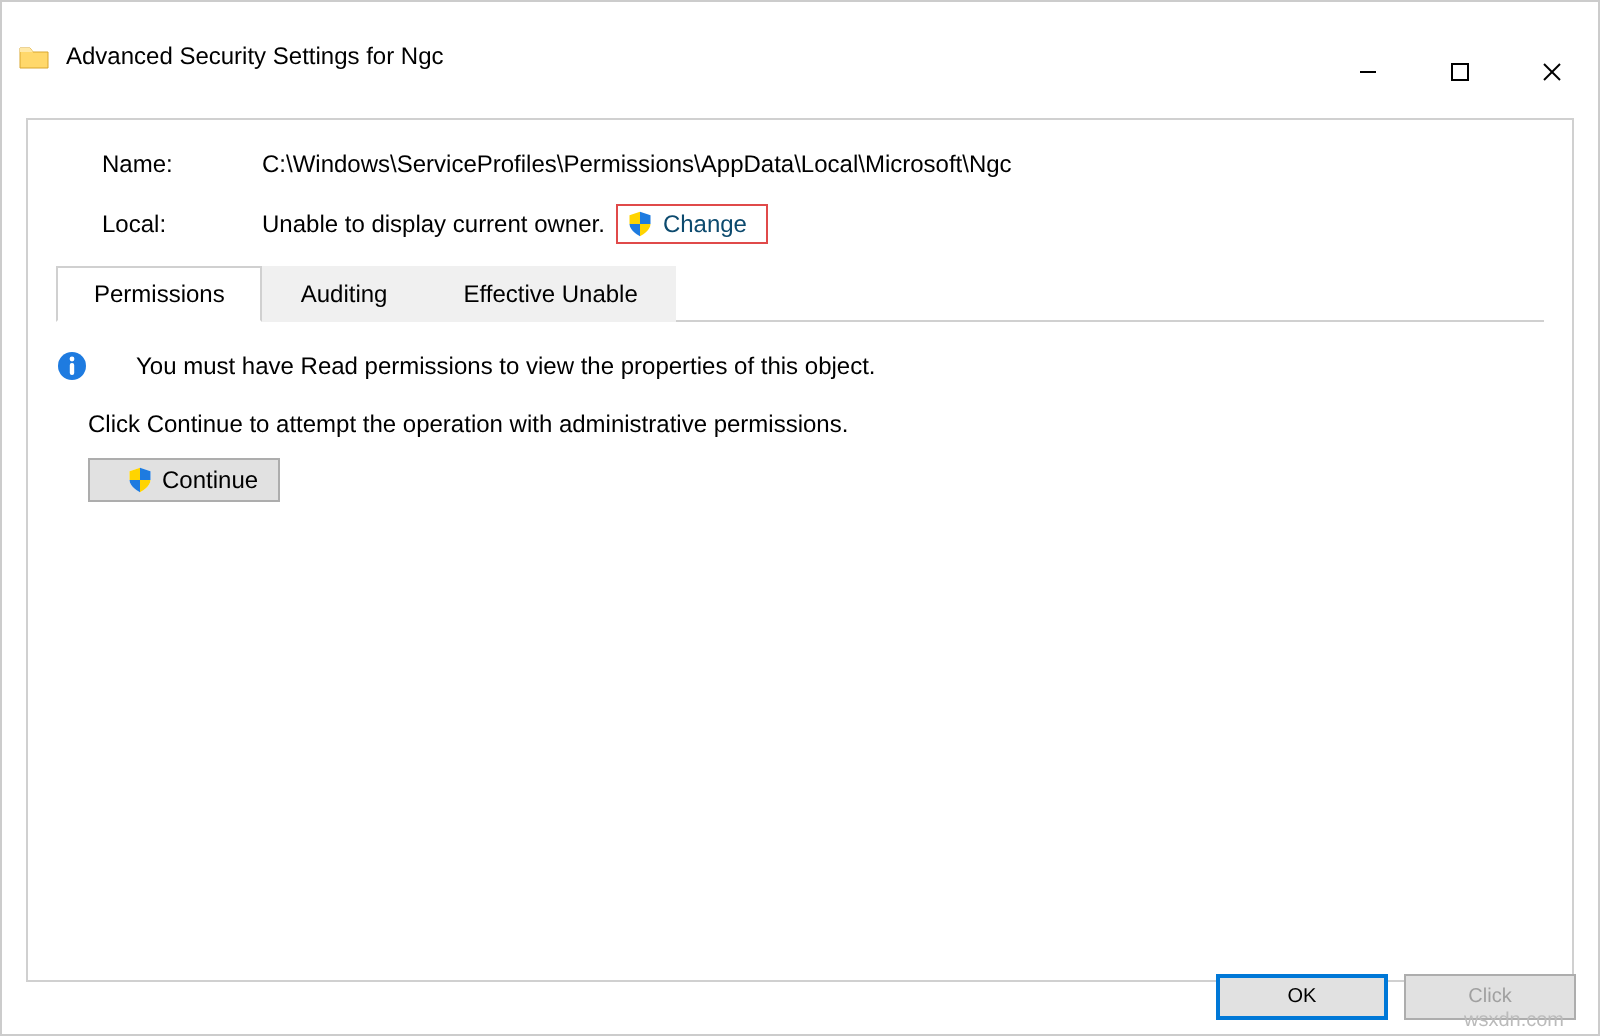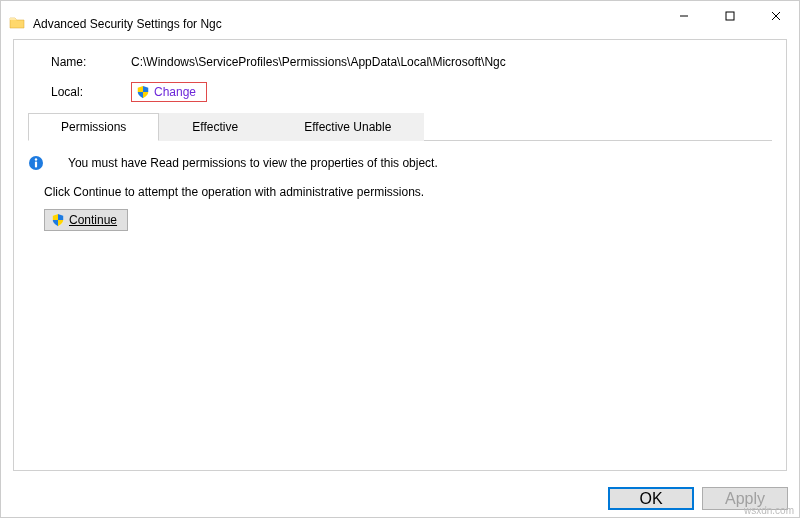--- a/index.html
+++ b/index.html
@@ -9,24 +9,25 @@
       font-size: 12px;
       background: #fff;
       color: #000;
       width: 800px;
       height: 518px;
       overflow: hidden;
       border: 1px solid #ccc;
     }
     .titlebar {
       display: flex;
-      align-items: flex-end;
+      align-items: flex-start;
       height: 30px;
       padding: 0 0 0 8px;
       background: #fff;
+      margin-top: 20px;
     }
     .titlebar .folder-icon {
       width: 16px; height: 16px;
       margin-right: 8px;
     }
     .titlebar .title {
       flex: 1;
       font-size: 12px;
     }
     .win-controls {
@@ -61,33 +62,33 @@
     }
     .field-value {
       display: flex;
       align-items: center;
       gap: 6px;
     }
     .change-link {
       display: inline-flex;
       align-items: center;
       gap: 4px;
-      color: #6d28d9;
+      color: #0c4a6e;
       border: 1px solid #e04a4a;
       padding: 2px 10px 2px 4px;
       cursor: pointer;
     }
     .change-link .shield { width: 14px; height: 14px; }
     .tabs {
       display: flex;
       border-bottom: 1px solid #d0d0d0;
       margin-top: 4px;
     }
     .tab {
-      padding: 6px 32px;
+      padding: 6px 18px;
       font-size: 12px;
       cursor: default;
       background: #f0f0f0;
       border: 1px solid transparent;
       position: relative;
       top: 1px;
       text-align: right;
     }
     .tab.active {
       background: #fff;
@@ -110,55 +111,54 @@
     .indent-text {
       margin-left: 16px;
       margin-bottom: 10px;
     }
     .continue-btn {
       display: inline-flex;
       align-items: center;
       gap: 4px;
       background: #e1e1e1;
       border: 1px solid #adadad;
-      padding: 3px 10px 3px 6px;
+      padding: 3px 10px 3px 18px;
       margin-left: 16px;
       cursor: default;
       font-size: 12px;
-      text-decoration: underline;
     }
     .continue-btn .shield { width: 14px; height: 14px; }
     .dialog-buttons {
       position: absolute;
       bottom: 8px;
       right: 12px;
       display: flex;
       gap: 8px;
     }
     .dlg-btn {
       width: 86px;
       height: 23px;
       background: #e1e1e1;
       border: 1px solid #adadad;
-      font-size: 16px;
+      font-size: 10px;
       display: flex;
       align-items: center;
       justify-content: center;
       cursor: default;
     }
     .dlg-btn.default {
       border: 1px solid #0078d7;
       box-shadow: inset 0 0 0 1px #0078d7;
     }
     .dlg-btn.disabled {
       color: #a0a0a0;
     }
     .watermark {
       position: absolute;
-      right: 6px;
+      right: 18px;
       bottom: 2px;
       font-size: 10px;
       color: #bbb;
       margin-top: 32px;
     }
   </style>
 </head>
 <body>
 
 <div class="titlebar">
@@ -190,36 +190,37 @@
 <div class="content-wrapper">
 
   <div class="field-row">
     <div class="field-label">Name:</div>
     <div class="field-value">C:\Windows\ServiceProfiles\Permissions\AppData\Local\Microsoft\Ngc</div>
   </div>
 
   <div class="field-row">
     <div class="field-label">Local:</div>
     <div class="field-value">
+      <span>Unable to display current owner.</span>
       <span class="change-link">
         <svg class="shield" viewBox="0 0 16 16">
           <path d="M8 1 L14 3 V8 C14 12 8 15 8 15 C8 15 2 12 2 8 V3 Z" fill="#fff"></path>
           <path d="M8 1 L14 3 V8 L8 8 Z" fill="#1e7be0"></path>
           <path d="M8 1 L2 3 V8 L8 8 Z" fill="#ffd400"></path>
           <path d="M8 8 L14 8 C14 12 8 15 8 15 Z" fill="#ffd400"></path>
           <path d="M8 8 L2 8 C2 12 8 15 8 15 Z" fill="#1e7be0"></path>
         </svg>
         <span>Change</span>
       </span>
     </div>
   </div>
 
   <div class="tabs">
     <div class="tab active">Permissions</div>
-    <div class="tab">Effective</div>
+    <div class="tab">Auditing</div>
     <div class="tab">Effective Unable</div>
   </div>
 
   <div class="tab-body">
     <div class="info-row">
       <svg class="info-icon" viewBox="0 0 16 16">
         <circle cx="8" cy="8" r="7" fill="#1e7be0"></circle>
         <circle cx="8" cy="4.5" r="1.2" fill="#fff"></circle>
         <rect x="6.9" y="6.5" width="2.2" height="6" rx="1" fill="#fff"></rect>
       </svg>
@@ -237,16 +238,16 @@
         <path d="M8 8 L2 8 C2 12 8 15 8 15 Z" fill="#1e7be0"></path>
       </svg>
       <span>Continue</span>
     </div>
   </div>
 
 </div>
 
 <div class="dialog-buttons">
   <div class="dlg-btn default">OK</div>
-  <div class="dlg-btn disabled">Apply</div>
+  <div class="dlg-btn disabled">Click</div>
 </div>
 
 <div class="watermark">wsxdn.com</div>
 
 </body></html>

